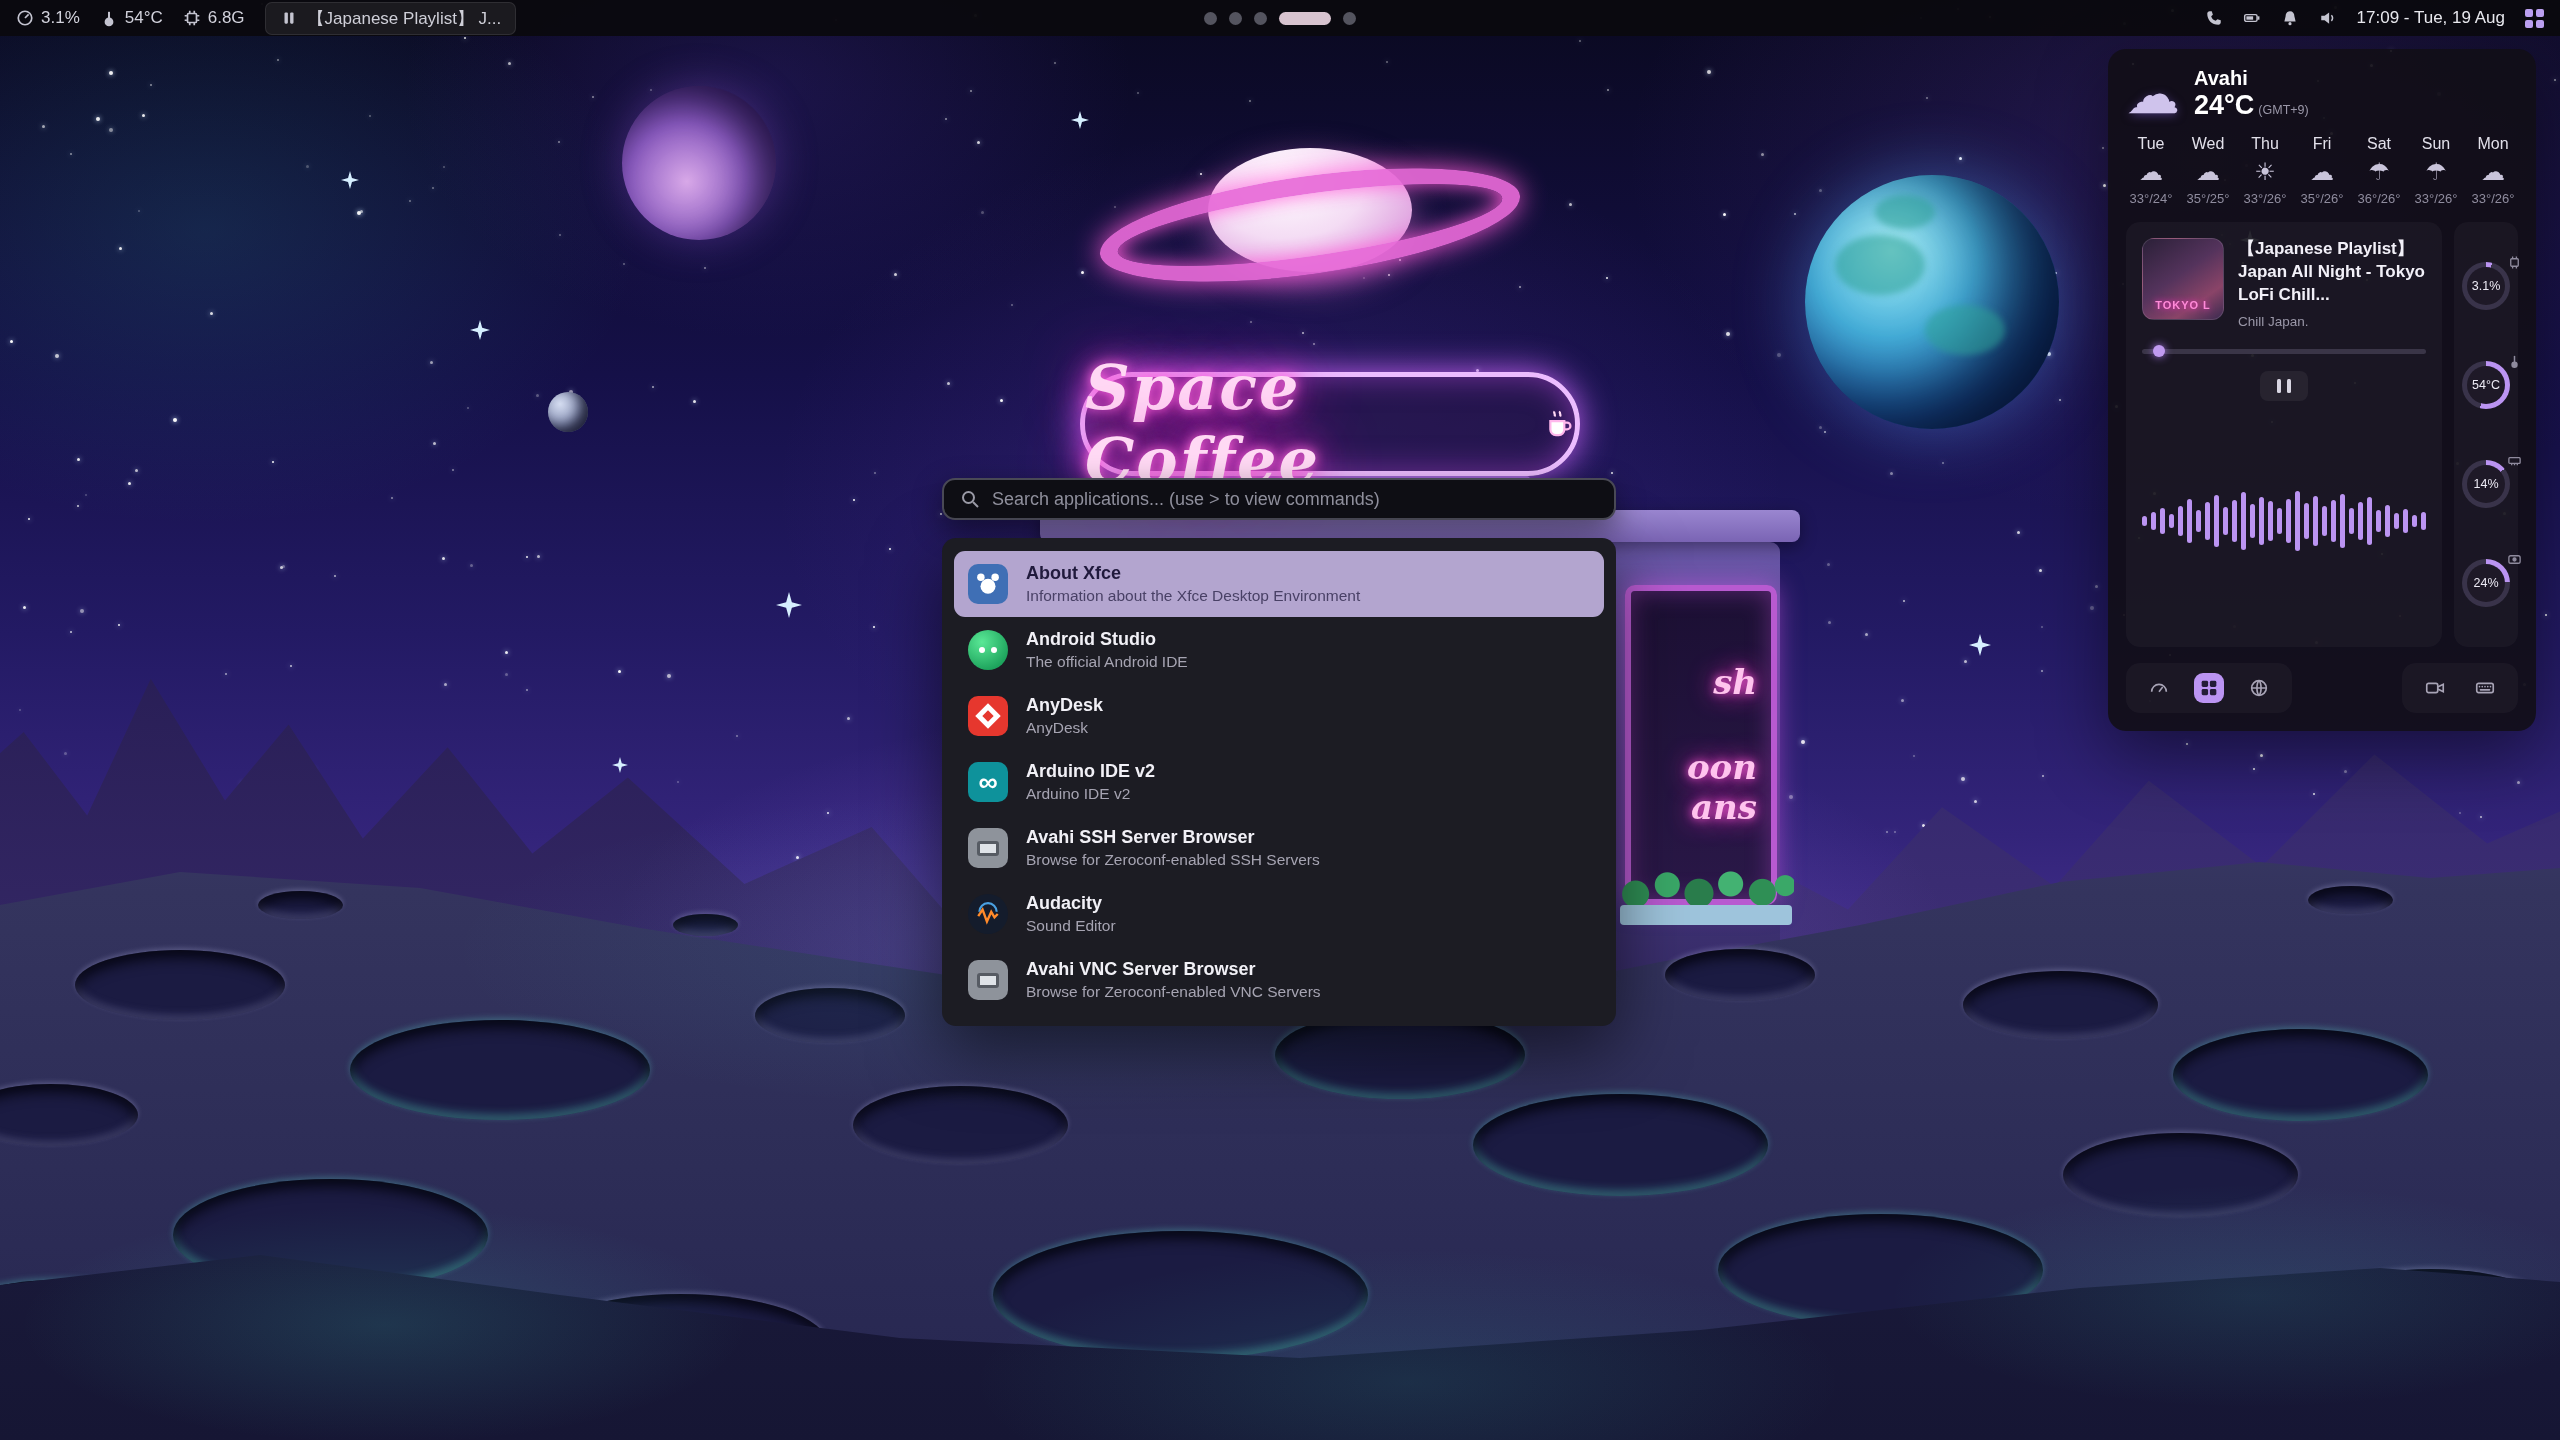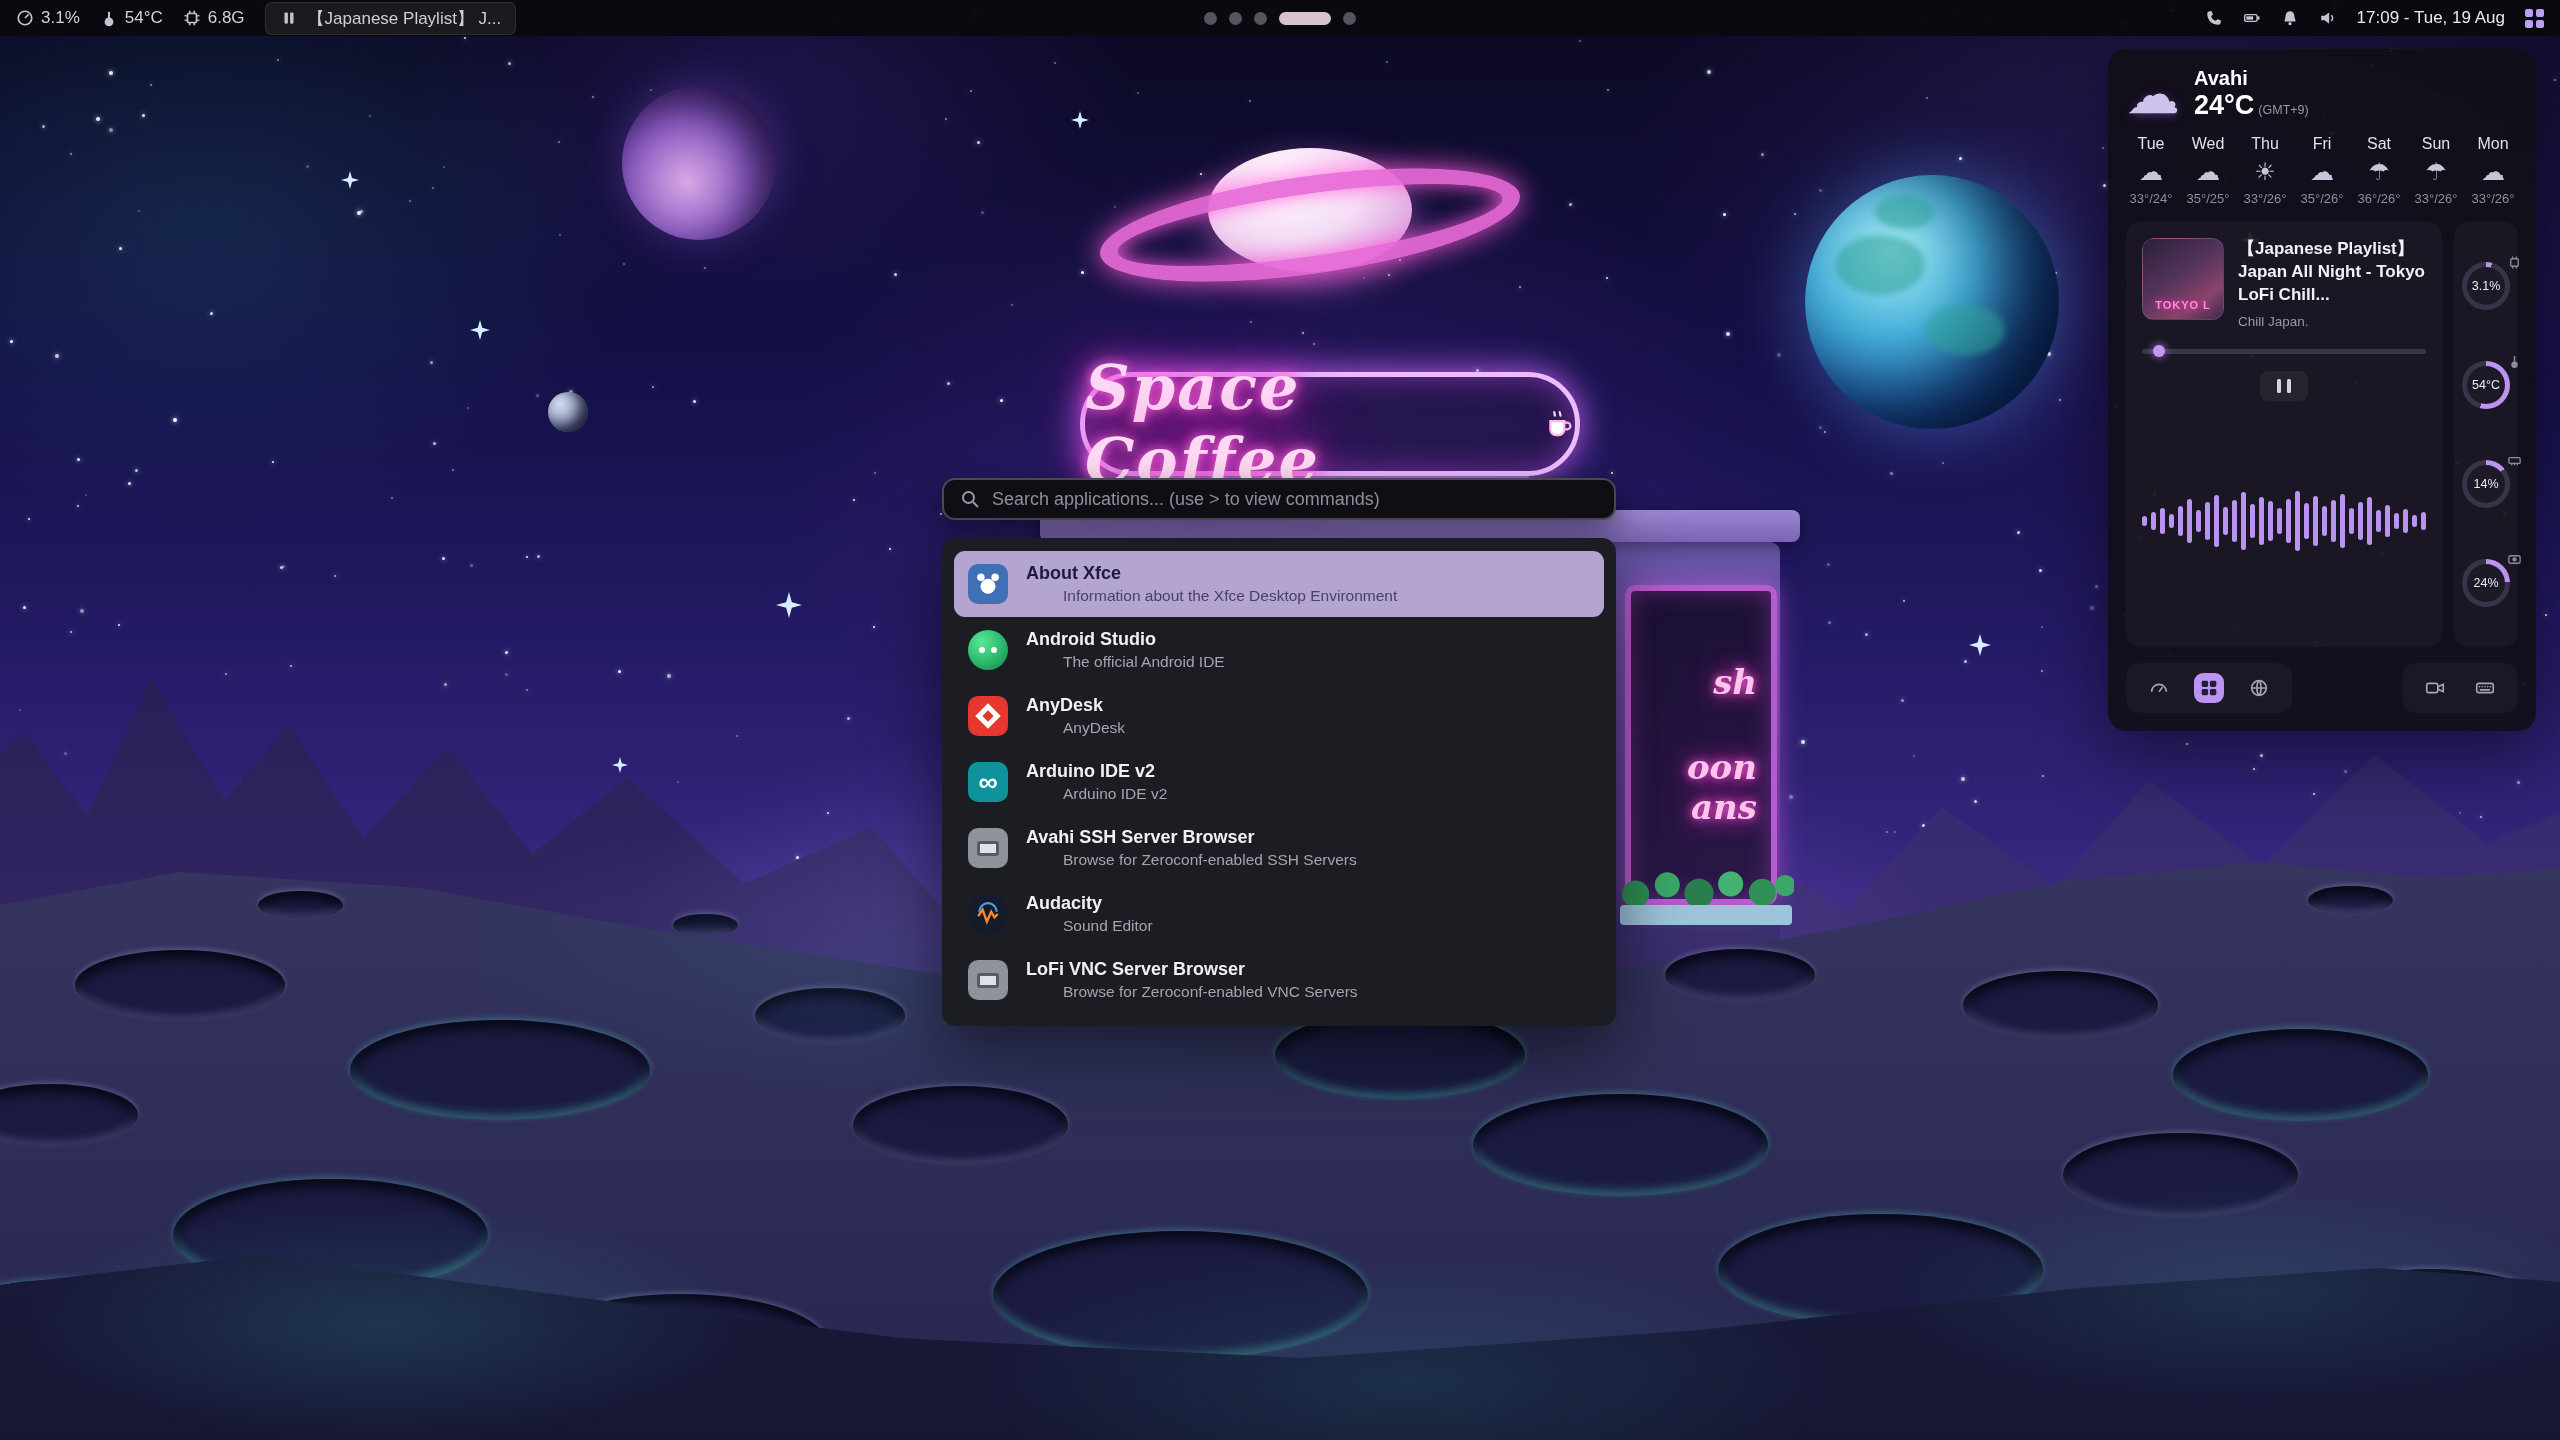--- a/index.html
+++ b/index.html
@@ -118,21 +118,21 @@
       display:flex; align-items:center; gap:12px; padding:0 16px; box-shadow:0 10px 30px rgba(0,0,0,.45); }
   .searchbar svg { width:20px; height:20px; color:#9a9aa6; flex:none; }
   .searchbar input { flex:1; background:transparent; border:none; outline:none; color:#e8e8ee; font-size:18px;
       font-family:"Liberation Sans", sans-serif; }
   .searchbar input::placeholder { color:#8f8f9c; }
   .results { margin-top:18px; background:#1c1c23; border-radius:14px; padding:13px 12px;
       box-shadow:0 24px 70px rgba(0,0,0,.55); }
   .row { display:flex; align-items:center; gap:18px; height:66px; padding:0 14px; border-radius:11px; cursor:pointer; }
   .row.selected { background:#b3a5cf; }
   .row-title { font-size:18px; font-weight:bold; color:#f1f0f6; }
-  .row-desc { font-size:15.5px; color:#a6a4b2; margin-top:3px;margin-left:37px; }
+  .row-desc { font-size:15.5px; color:#a6a4b2; margin-top:3px; }
   .row.selected .row-title { color:#201a3c; }
   .row.selected .row-desc { color:#494166; }
   .app-icon { width:40px; height:40px; border-radius:10px; flex:none; display:flex; align-items:center; justify-content:center; overflow:hidden; }
   .ic-xfce { background:#3f6fb5; }
   .ic-android { background:radial-gradient(circle at 35% 30%, #5ae896, #1da35c 75%); border-radius:50%; }
   .ic-anydesk { background:#e6372e; }
   .ic-anydesk .d1 { width:18px; height:18px; background:#fff; transform:rotate(45deg); display:flex; align-items:center; justify-content:center; }
   .ic-anydesk .d2 { width:8px; height:8px; background:#e6372e; }
   .ic-arduino { background:#0e929b; color:#fff; font-size:27px; font-weight:bold; }
   .ic-audacity { background:#141c2c; border-radius:50%; }
@@ -720,21 +720,21 @@
           <div class="row-title">Audacity</div>
           <div class="row-desc">Sound Editor</div>
         </div>
       </div>
 
       <div class="row">
         <div class="app-icon ic-avahi">
             <i></i>
           </div>
         <div class="row-text">
-          <div class="row-title">LoFi VNC Server Browser</div>
+          <div class="row-title">Avahi VNC Server Browser</div>
           <div class="row-desc">Browse for Zeroconf-enabled VNC Servers</div>
         </div>
       </div>
 
     </div>
   </div>
 
   <div class="side">
 
 

